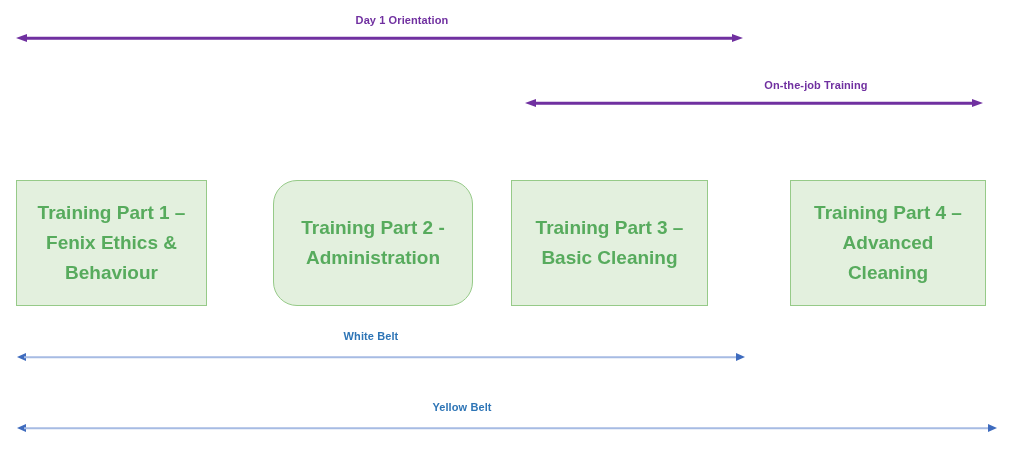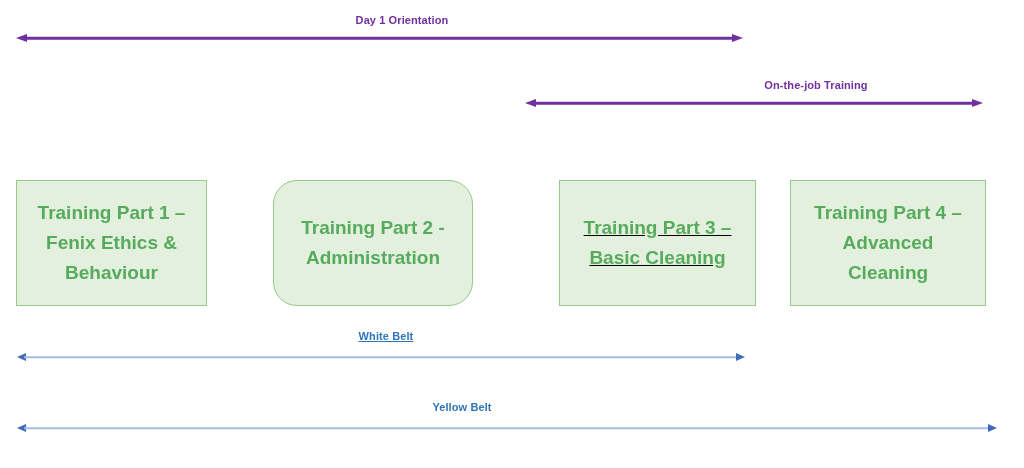--- a/index.html
+++ b/index.html
@@ -56,21 +56,21 @@
 
   
   #arrow-day1   { left: 16px;  top: 32px;  width: 727px; }
   #arrow-onjob  { left: 525px; top: 97px;  width: 458px; }
   #arrow-white  { left: 17px;  top: 351px; width: 728px; }
   #arrow-yellow { left: 17px;  top: 422px; width: 980px; }
 
   
   #label-day1   { left: 402px; top: 14px;  }
   #label-onjob  { left: 816px; top: 79px;  }
-  #label-white  { left: 386px; top: 330px; text-decoration: underline; }
+  #label-white  { left: 371px; top: 330px; }
   #label-yellow { left: 462px; top: 401px; }
 
   
   .box {
     position: absolute;
     top: 180px;
     height: 126px;
     box-sizing: border-box;
     background: var(--green_fill, #E3F0DE);
     border: 1.5px solid var(--green_border, #96CA88);
@@ -82,21 +82,21 @@
   .box-text {
     color: var(--green_text, #57AB5D);
     font-size: 19px;
     font-weight: bold;
     line-height: 30px;
   }
   .bl { display: block; white-space: nowrap; }
 
   #box-1 { left: 16px;  width: 191px; }
   #box-2 { left: 273px; width: 200px; border-radius: 24px; }
-  #box-3 { left: 559px; width: 197px; text-decoration: underline; }
+  #box-3 { left: 511px; width: 197px; }
   #box-4 { left: 790px; width: 196px; }
 </style>
 </head>
 <body>
 
 <div class="canvas">
 
   <div class="tl-label purple-label" id="label-day1">Day 1 Orientation</div>
   <div class="arrow purple-arrow" id="arrow-day1">
     <span class="head head-l"></span>

